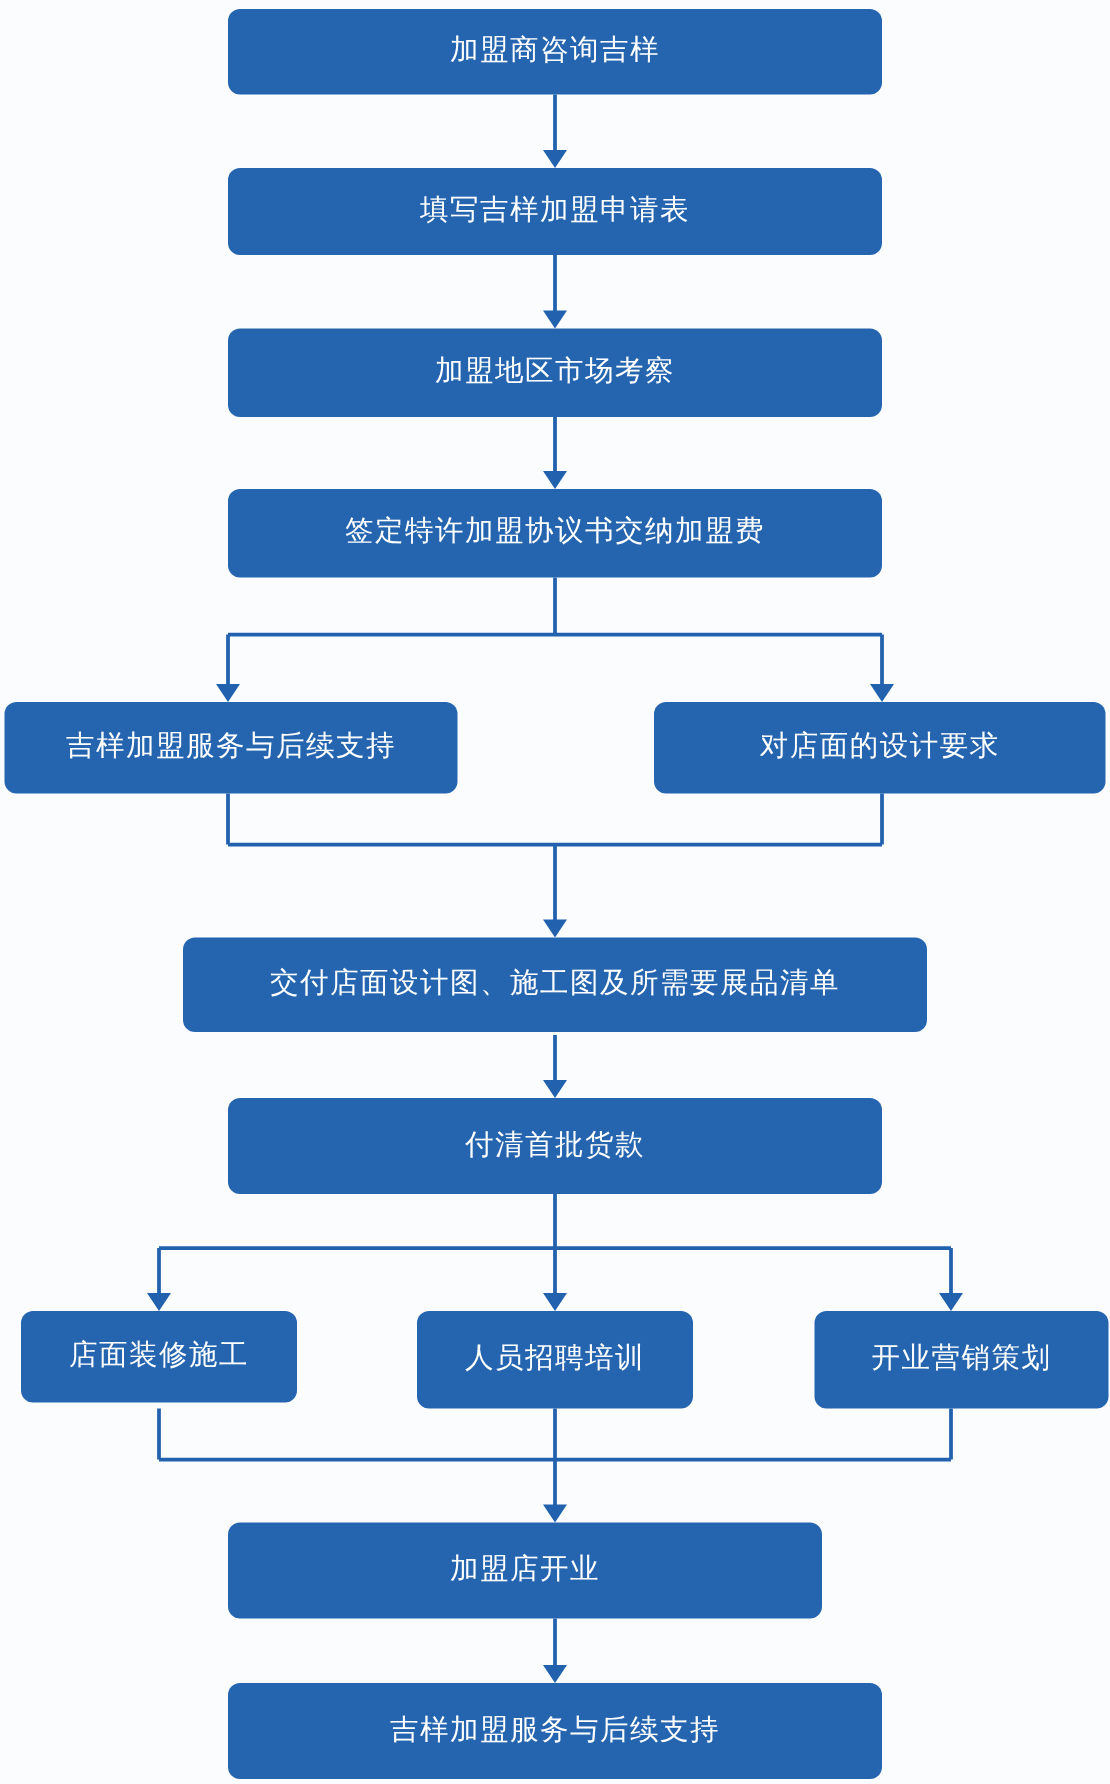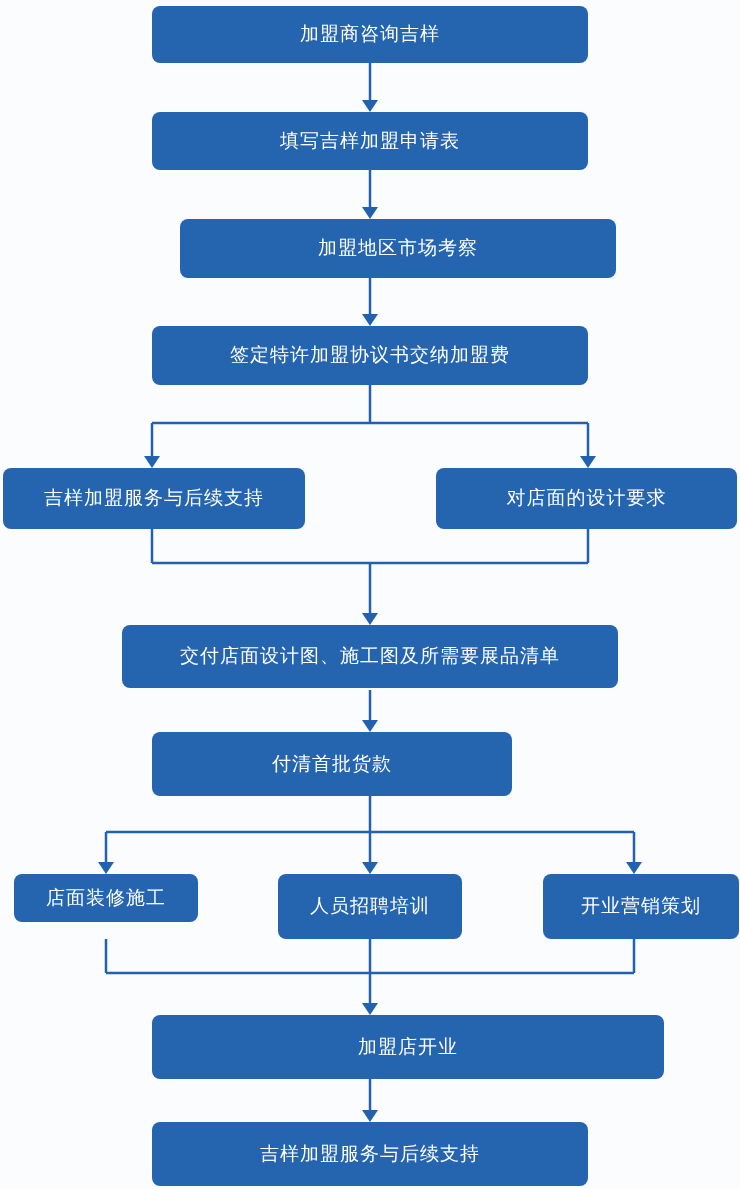--- a/index.html
+++ b/index.html
@@ -108,35 +108,35 @@
     <g>
       <line x1="370" y1="1079" x2="370" y2="1111"></line>
       <polygon points="362,1110 378,1110 370,1122"></polygon>
     </g>
   </svg>
 
   <div class="node" style="left:152px; top:6px; width:436px; height:57px;">加盟商咨询吉样</div>
 
   <div class="node" style="left:152px; top:112px; width:436px; height:58px;">填写吉样加盟申请表</div>
 
-  <div class="node" style="left:152px; top:219px; width:436px; height:59px;margin-left:28px;">加盟地区市场考察</div>
+  <div class="node" style="left:152px; top:219px; width:436px; height:59px;">加盟地区市场考察</div>
 
   <div class="node" style="left:152px; top:326px; width:436px; height:59px;">签定特许加盟协议书交纳加盟费</div>
 
   <div class="node" style="left:3px; top:468px; width:302px; height:61px;">吉样加盟服务与后续支持</div>
 
   <div class="node" style="left:436px; top:468px; width:301px; height:61px;">对店面的设计要求</div>
 
   <div class="node" style="left:122px; top:625px; width:496px; height:63px;">交付店面设计图、施工图及所需要展品清单</div>
 
-  <div class="node" style="left:152px; top:732px; width:360px; height:64px;">付清首批货款</div>
+  <div class="node" style="left:152px; top:732px; width:436px; height:64px;">付清首批货款</div>
 
-  <div class="node" style="left:14px; top:874px; width:184px; height:48px;">店面装修施工</div>
+  <div class="node" style="left:14px; top:874px; width:184px; height:61px;">店面装修施工</div>
 
   <div class="node" style="left:278px; top:874px; width:184px; height:65px;">人员招聘培训</div>
 
   <div class="node" style="left:543px; top:874px; width:196px; height:65px;">开业营销策划</div>
 
-  <div class="node" style="left:152px; top:1015px; width:512px; height:64px;">加盟店开业</div>
+  <div class="node" style="left:152px; top:1015px; width:396px; height:64px;font-family:Liberation Mono, monospace;">加盟店开业</div>
 
   <div class="node" style="left:152px; top:1122px; width:436px; height:64px;">吉样加盟服务与后续支持</div>
 
 </div>
 
 </body></html>

